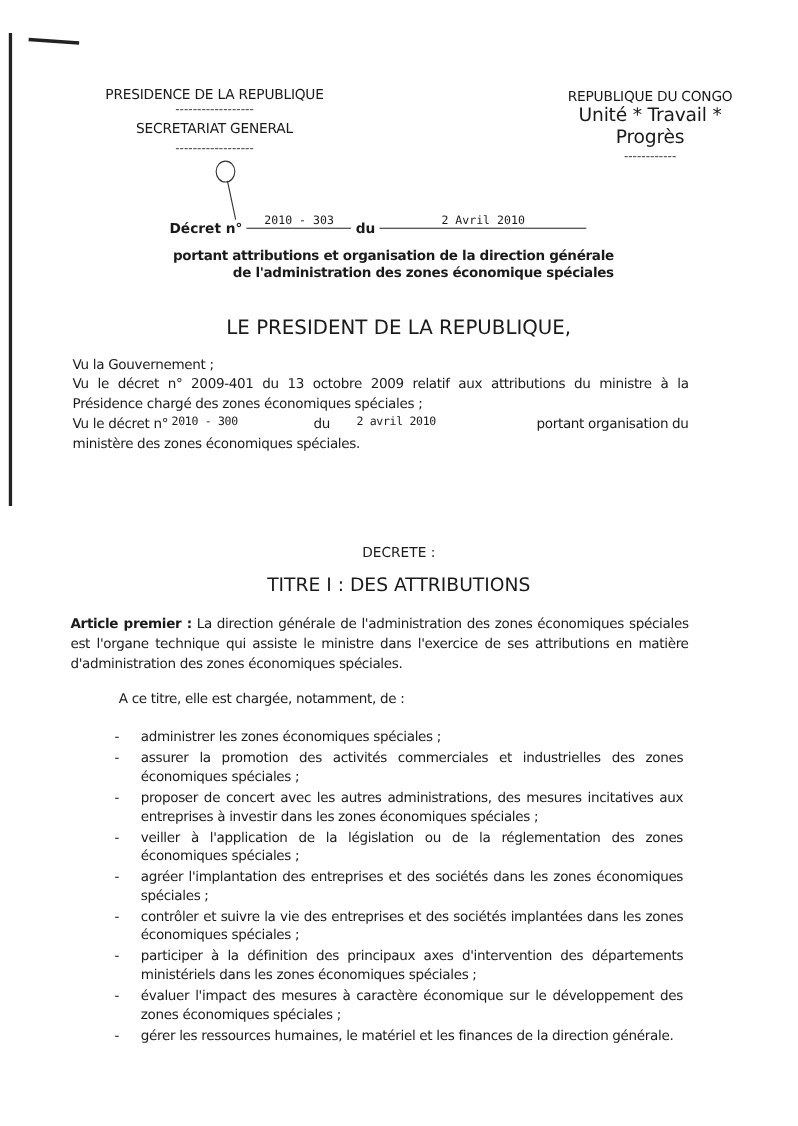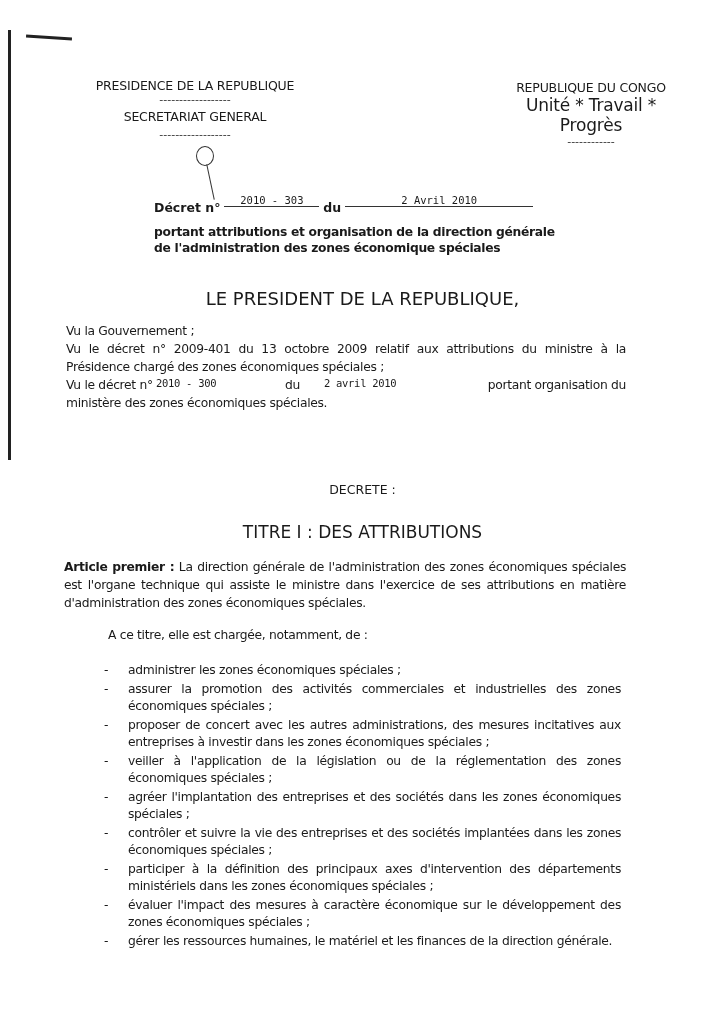--- a/index.html
+++ b/index.html
@@ -44,41 +44,41 @@
   <div style="font-size:17px;">Unité * Travail * Progrès</div>
   <div class="dash">------------</div>
 </div>
 
 <div class="abs" style="left:154px; top:200px; width:420px; font-size:12.5px;">
   <span style="font-weight:bold;">Décret n°</span>
   <span class="uline mono" style="width:95px; position:relative; top:-8px;">2010 - 303</span>
   <span style="font-weight:bold;">du</span>
   <span class="uline mono" style="width:188px; position:relative; top:-8px;">2 Avril 2010</span>
 </div>
-<div class="abs" style="left:154px; top:224px; width:420px; font-size:12.3px; line-height:16px; font-weight:bold; letter-spacing:-0.3px;">
+<div class="abs" style="left:138px; top:224px; width:420px; font-size:12.3px; line-height:16px; font-weight:bold; letter-spacing:-0.3px;text-align:right;">
   <div>portant attributions et organisation de la direction générale</div>
   <div>de l'administration des zones économique spéciales</div>
 </div>
 
 <div class="abs title center" style="left:0; top:288px; width:725px; font-size:18px;">LE PRESIDENT DE LA REPUBLIQUE,</div>
 
 <div class="abs body-txt justify" style="left:66px; top:322px; width:560px;">
   <div>Vu la Gouvernement ;</div>
   <div>Vu le décret n° 2009-401 du 13 octobre 2009 relatif aux attributions du ministre à la Présidence chargé des zones économiques spéciales ;</div>
   <div style="position:relative; height:18px;">
     <span>Vu le décret n°</span>
     <span class="mono" style="position:absolute; left:90px; top:-2px;">2010 - 300</span>
     <span style="position:absolute; left:219px;">du</span>
     <span class="mono" style="position:absolute; left:258px; top:-2px;">2 avril 2010</span>
     <span style="position:absolute; right:0;">portant organisation du</span>
   </div>
   <div>ministère des zones économiques spéciales.</div>
 </div>
 
-<div class="abs title center" style="left:0; top:482px; width:725px; font-size:12.5px;">DECRETE :</div>
+<div class="abs title center" style="left:0; top:494px; width:725px; font-size:12.5px;">DECRETE :</div>
 
 <div class="abs title center" style="left:0; top:522px; width:725px; font-size:17px;">TITRE I : DES ATTRIBUTIONS</div>
 
 <div class="abs body-txt justify" style="left:64px; top:558px; width:562px;">
   <span style="font-weight:bold;">Article premier :</span>
   <span>La direction générale de l'administration des zones économiques spéciales est l'organe technique qui assiste le ministre dans l'exercice de ses attributions en matière d'administration des zones économiques spéciales.</span>
 </div>
 
 <div class="abs body-txt" style="left:108px; top:626px; width:500px;">A ce titre, elle est chargée, notamment, de :</div>
 

